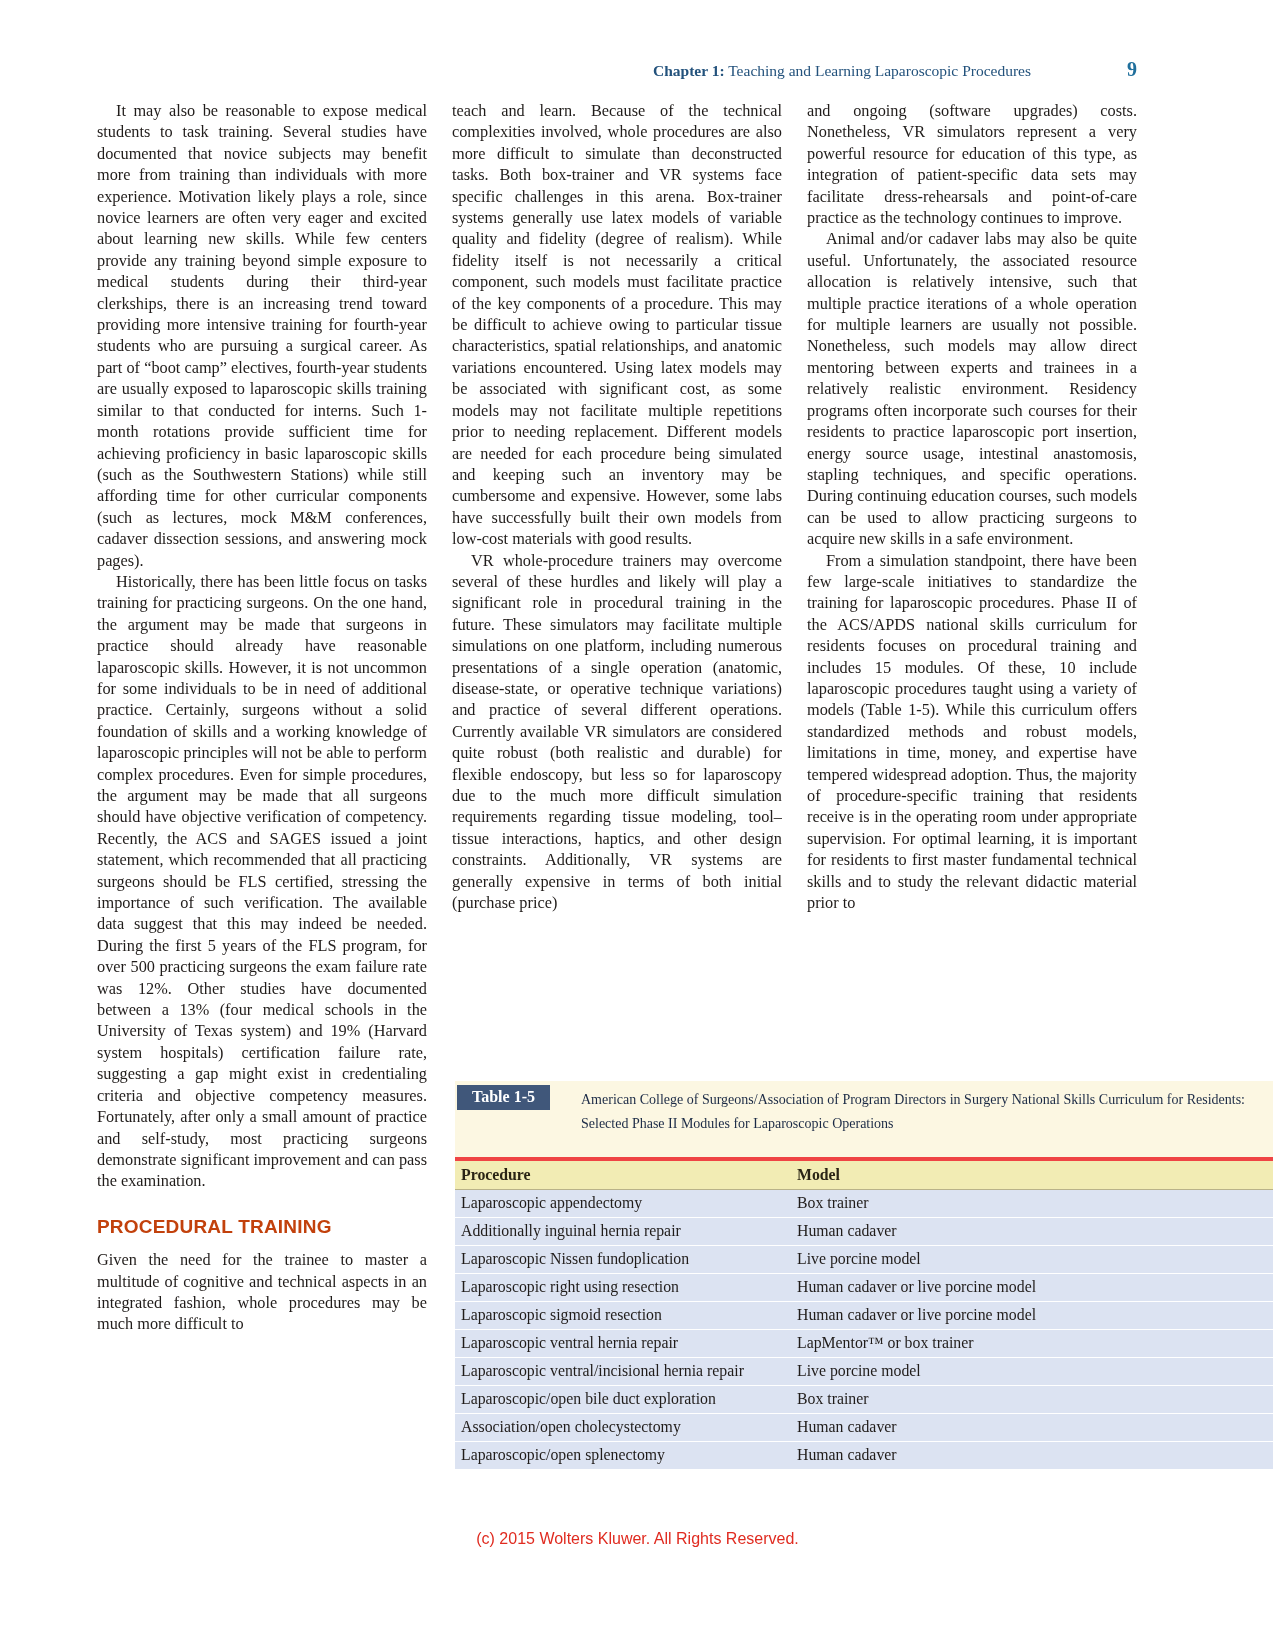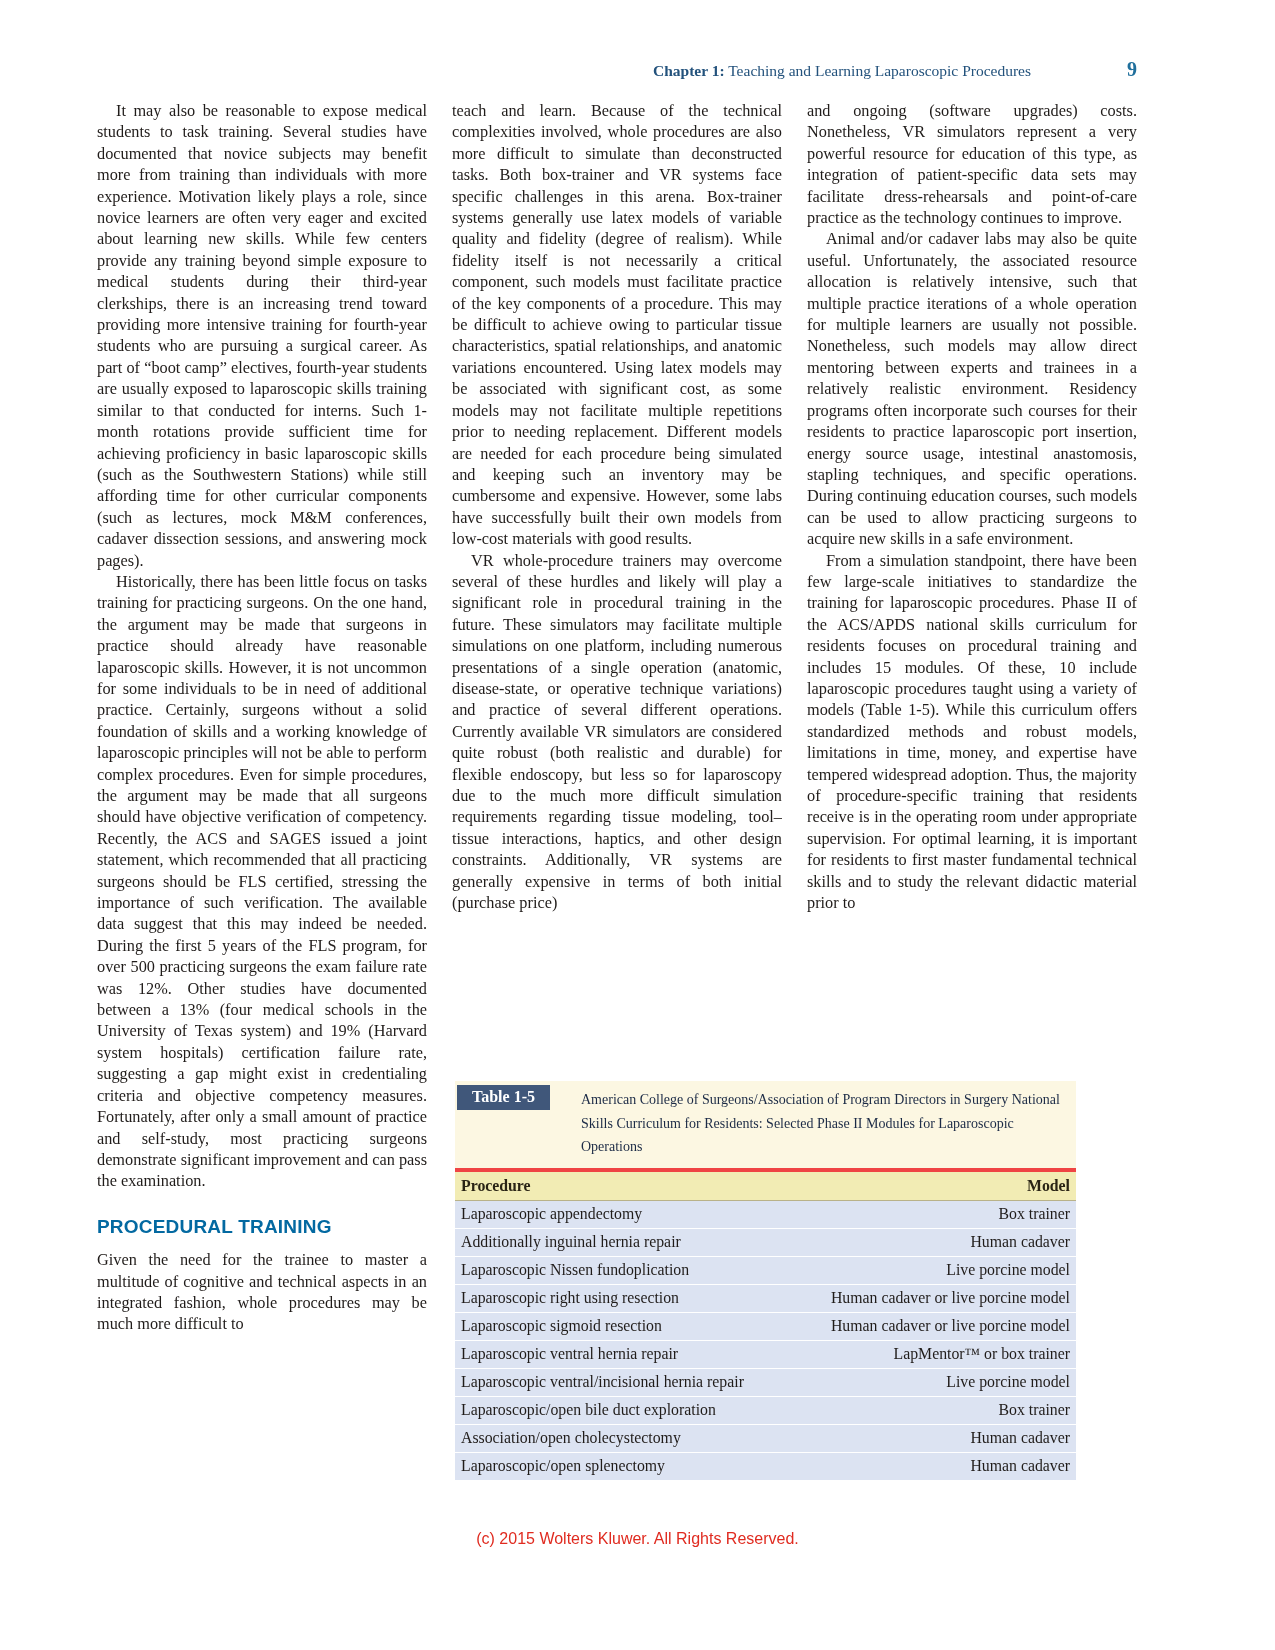--- a/index.html
+++ b/index.html
@@ -41,30 +41,30 @@
   .col-1 { left: 97px; }
   .col-2 { left: 452px; }
   .col-3 { left: 807px; }
   .col p { margin: 0; }
   .col p.indent { text-indent: 19px; }
   .section-heading {
     font-family: "Liberation Sans", sans-serif;
     font-weight: bold;
     font-size: 19px;
     letter-spacing: 0.2px;
-    color: #0369a1;
+    color: #c2410c;
     margin: 24px 0 12px 0;
     text-align: left;
   }
 
   
   .table-wrap {
     position: absolute;
     left: 455px; top: 1081px;
-    width: 621px;
+    width: 818px;
     font-size: 15.8px;
   }
   .table-head {
     position: relative;
     background: #fcf7e2;
     padding: 7px 10px 9px 126px;
     min-height: 60px;
   }
   .table-badge {
     position: absolute;
@@ -91,21 +91,21 @@
   }
   .table-colheads .th { padding: 5px 6px; }
   .table-body .tr {
     display: flex;
     background: #dce3f2;
     border-top: 1px solid #ffffff;
   }
   .table-body .tr:first-child { border-top: none; }
   .table-body .td { padding: 4px 6px 5px 6px; }
   .cell-proc { width: 324px; flex: 0 0 324px; }
-  .cell-model { flex: 1; text-align: right; }
+  .cell-model { flex: 1; }
 
   
   .footer {
     position: absolute;
     left: 0; top: 1530px;
     width: 100%;
     text-align: center;
     font-family: "Liberation Sans", sans-serif;
     font-size: 16px;
     color: #e02b20;

